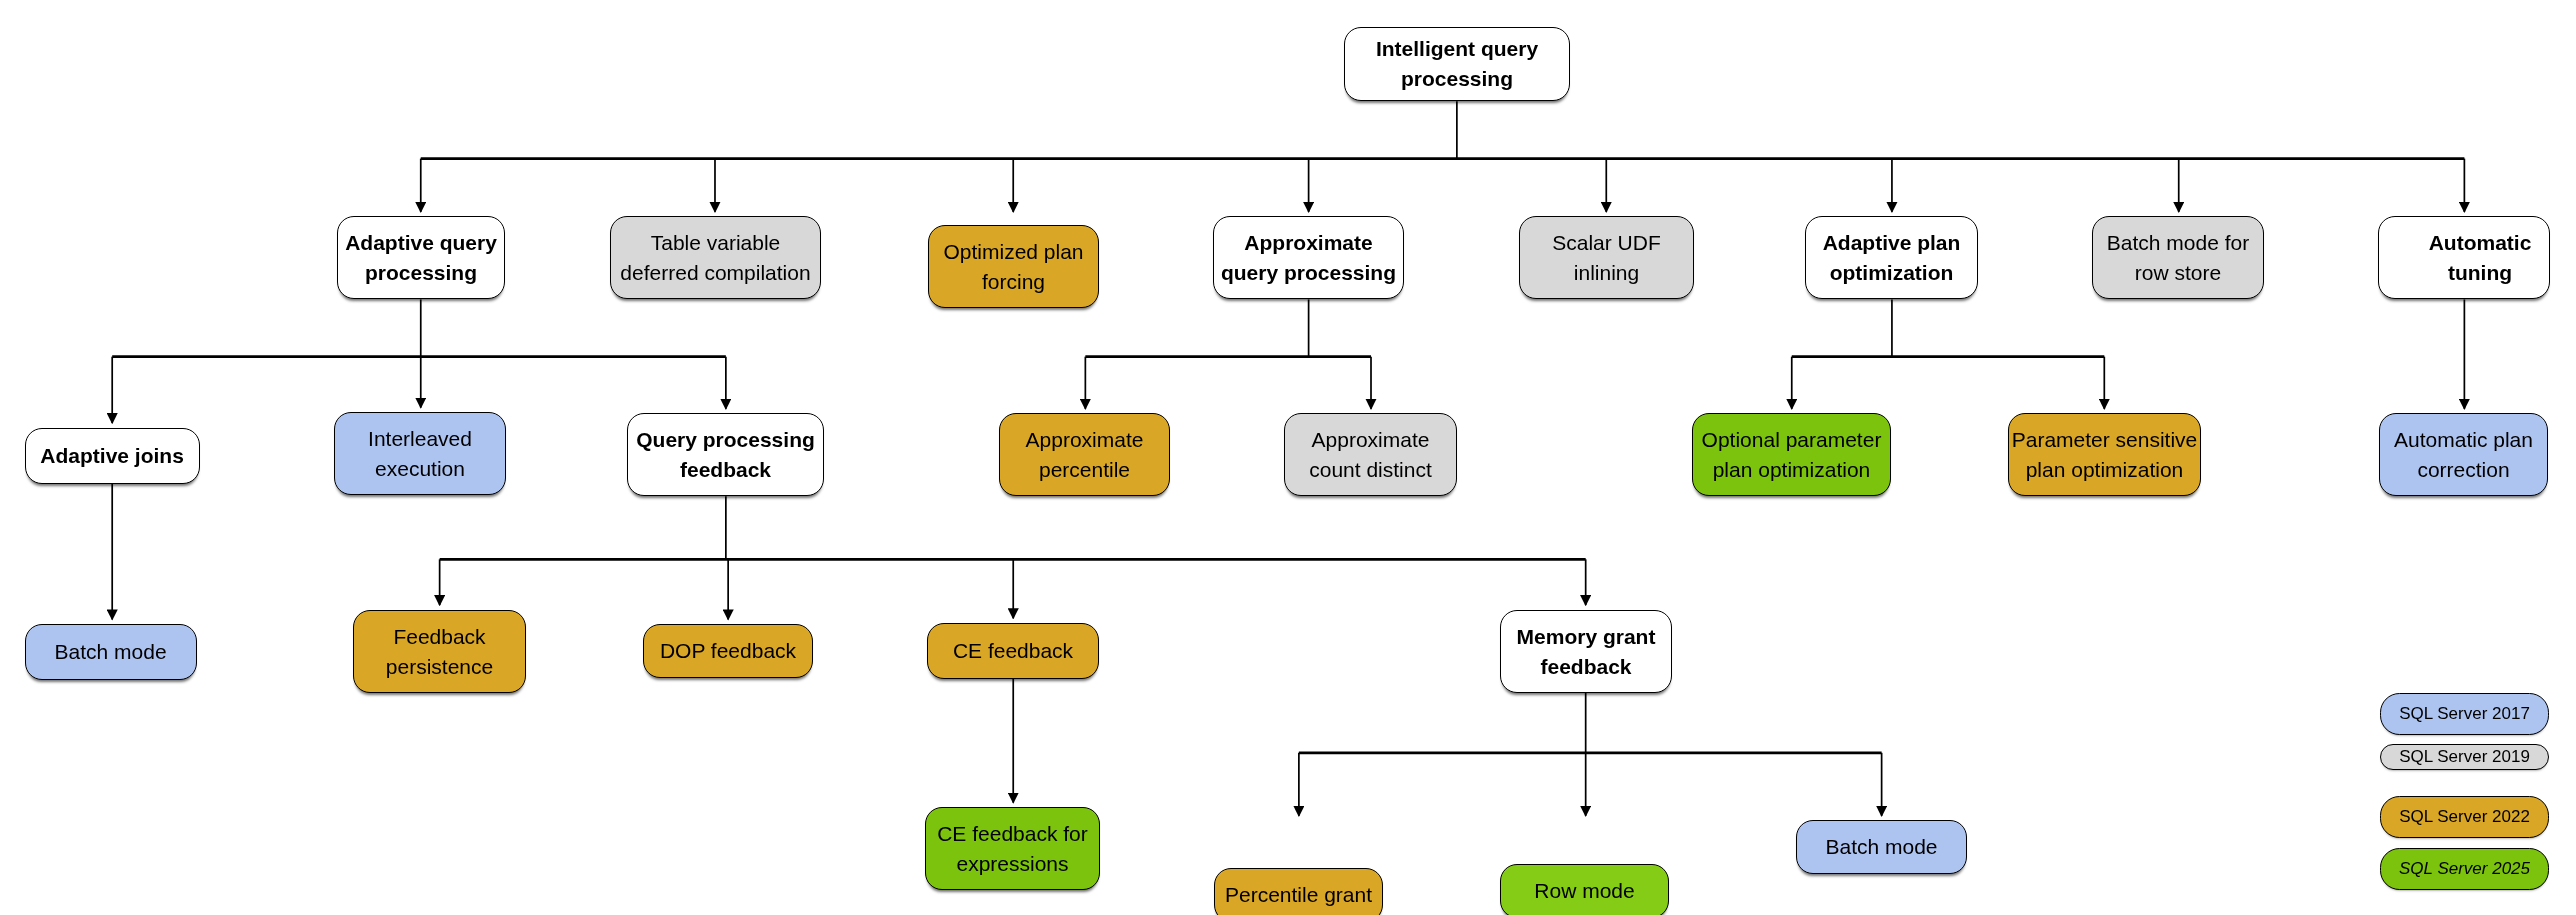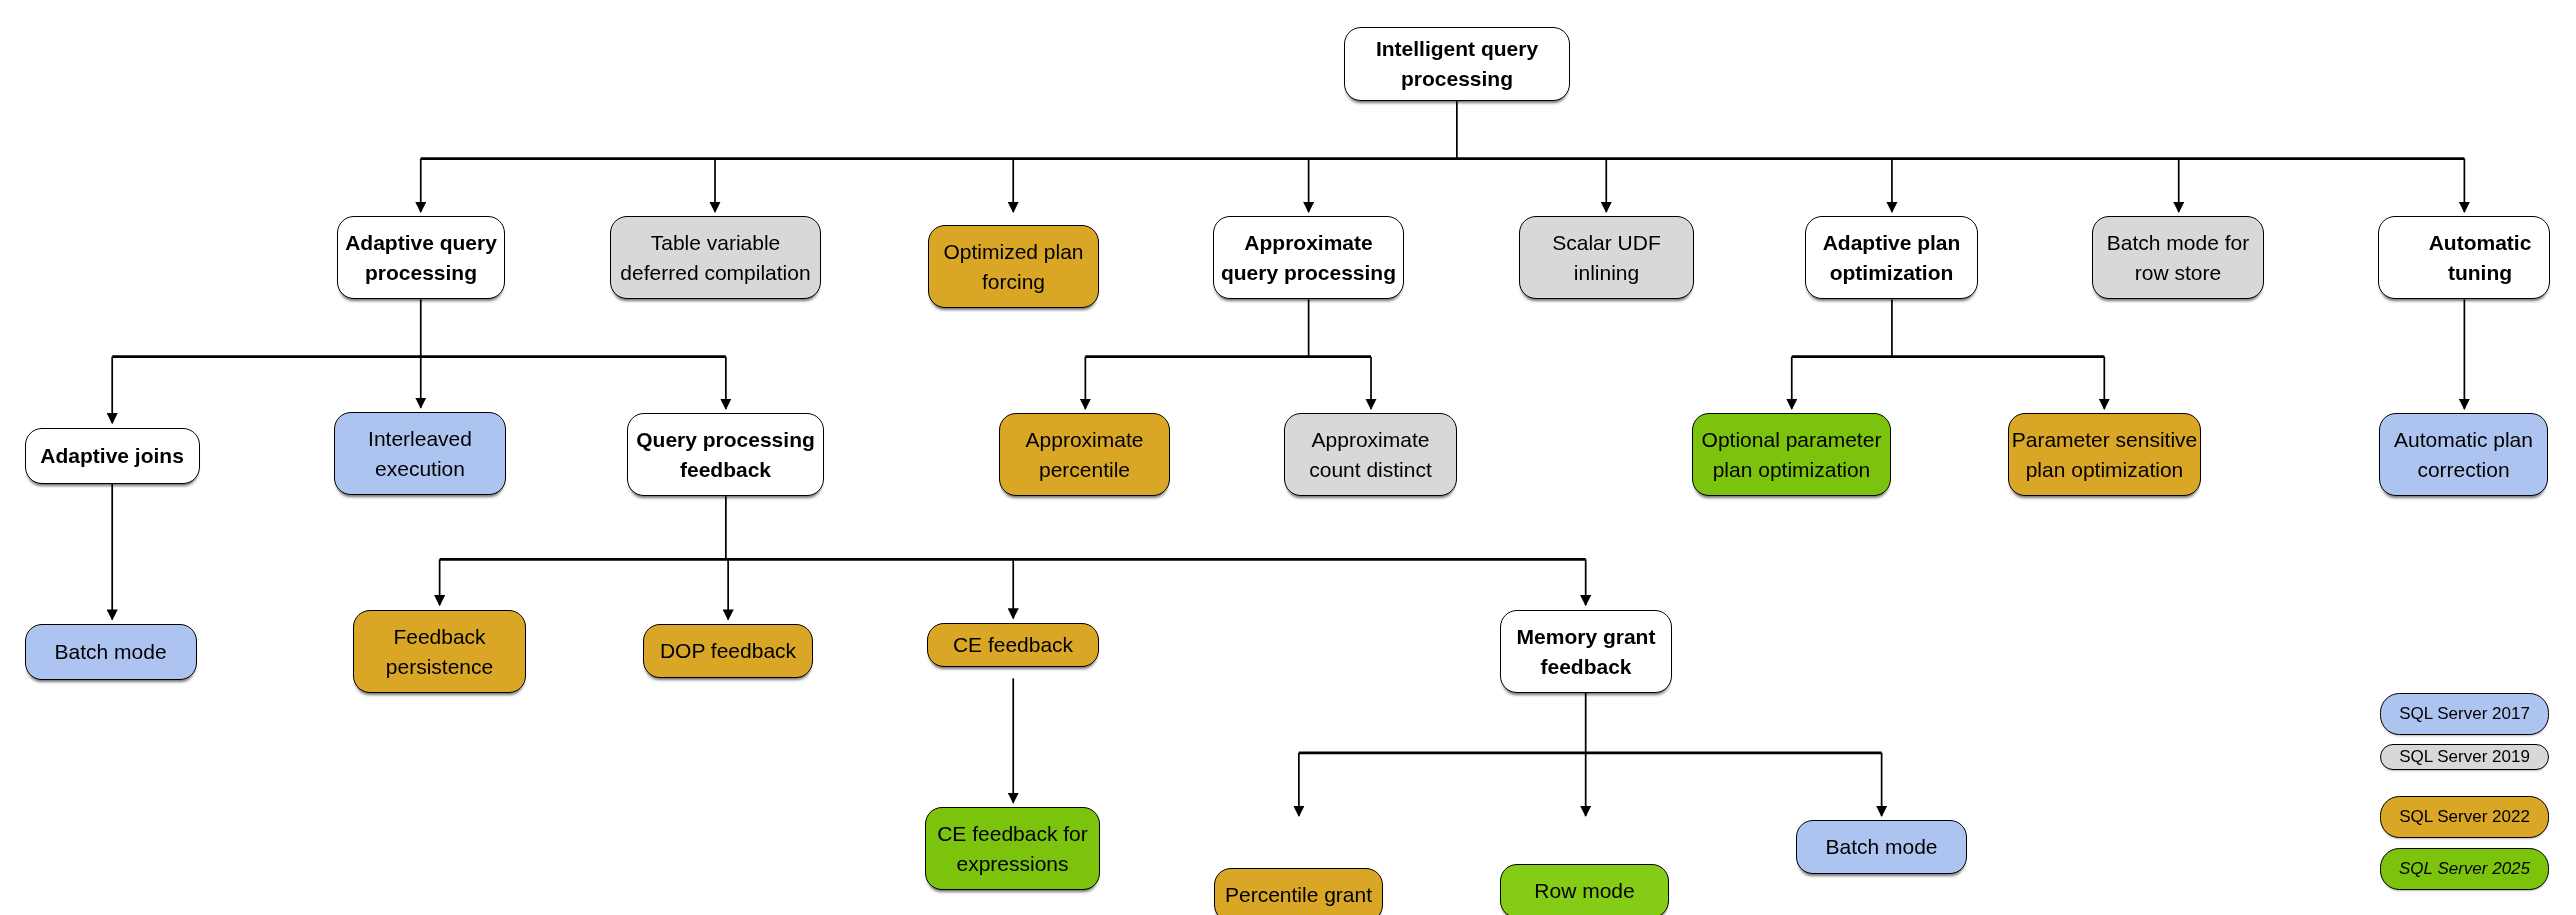--- a/index.html
+++ b/index.html
@@ -135,21 +135,21 @@
 <div class="node" style="left: 2379px; top: 413px; width: 169px; height: 83px; background: rgb(174, 196, 240);">Automatic plan
 correction</div>
 
 <div class="node" style="left: 24.6px; top: 624px; width: 172px; height: 56px; background: rgb(174, 196, 240);">Batch mode</div>
 
 <div class="node" style="left: 353px; top: 610px; width: 173px; height: 83px; background: rgb(217, 166, 38);">Feedback
 persistence</div>
 
 <div class="node" style="left: 643px; top: 624px; width: 170px; height: 54px; background: rgb(217, 166, 38);">DOP feedback</div>
 
-<div class="node" style="left: 927px; top: 623px; width: 172px; height: 44px; background: rgb(217, 166, 38);">CE feedback</div>
+<div class="node" style="left: 927px; top: 623px; width: 172px; height: 56px; background: rgb(217, 166, 38);">CE feedback</div>
 
 <div class="node bold" style="left: 1500px; top: 610px; width: 172px; height: 83px; background: rgb(255, 255, 255);">Memory grant
 feedback</div>
 
 <div class="node" style="left: 925px; top: 807px; width: 175px; height: 83px; background: rgb(124, 195, 13);">CE feedback for
 expressions</div>
 
 <div class="node" style="left: 1214px; top: 820px; width: 169px; height: 54px; background: rgb(217, 166, 38); margin-top: 48px;">Percentile grant</div>
 
 <div class="node" style="left: 1500px; top: 864px; width: 169px; height: 54px; background: #84cc16;">Row mode</div>

